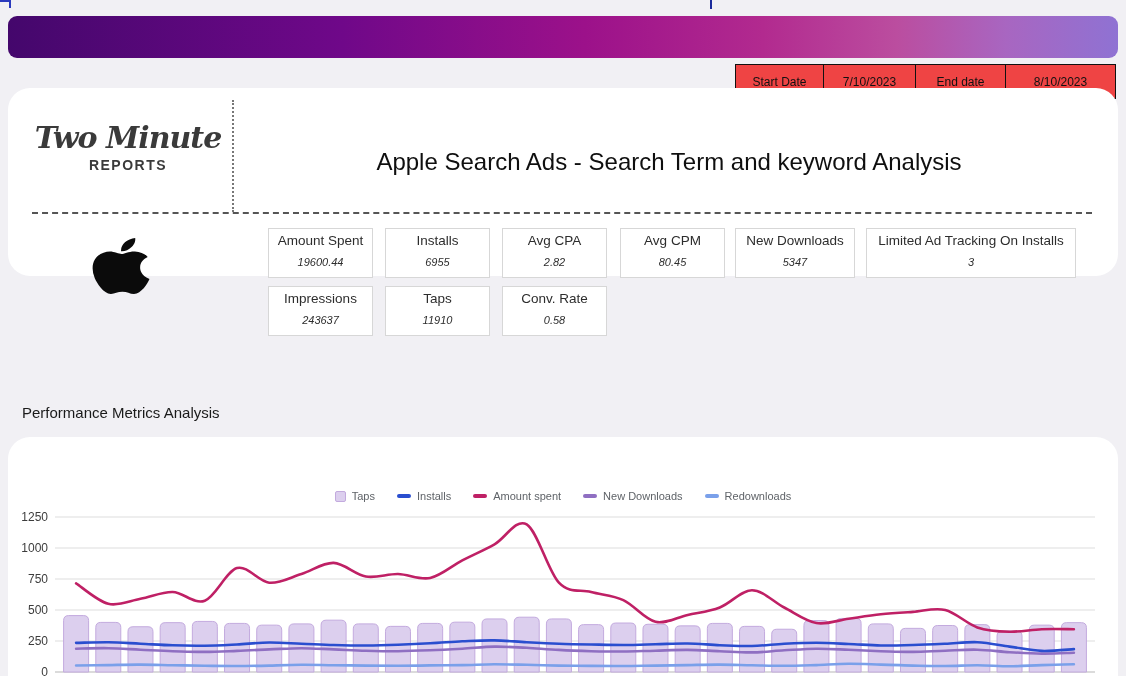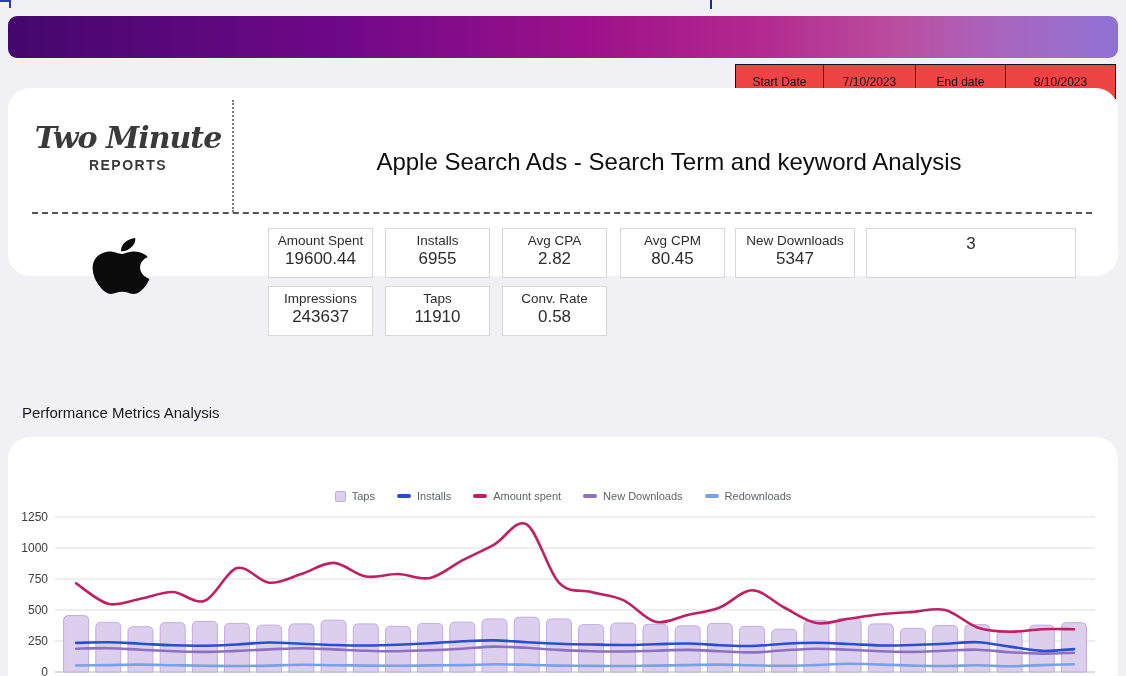--- a/index.html
+++ b/index.html
@@ -38,21 +38,21 @@
   
   .metrics-row{position:absolute;left:260px;display:flex;}
   .metrics-row.r1{top:140px}.metrics-row.r2{top:198px}
   .metric-card{box-sizing:border-box;height:50px;border:1px solid #d7d7d7;background:#fff;
     text-align:center;padding-top:4px;overflow:hidden;}
   .c1,.c2,.c3,.c4{width:105px;margin-right:12px}
   .c3{margin-right:13px}.c4{margin-right:10px}
   .c5{width:120px;margin-right:11px}
   .c6{width:210px;margin-right:0}
   .metric-label{font-size:13.5px;color:#2d2d2d;white-space:nowrap;}
-  .metric-value{font-size:17px;color:#2d2d2d;margin-top:1px;}
+  .metric-value{font-size:11px;color:#2d2d2d;margin-top:8px;font-style:italic;}
   
   .section-title{position:absolute;left:22px;top:404px;font-size:15px;color:#1a1a1a;}
   .chart-card{position:absolute;left:8px;top:437px;width:1110px;height:239px;
     background:#fff;border-radius:22px 22px 0 0;}
   .legend{position:absolute;left:0;top:53px;width:100%;display:flex;justify-content:center;
     gap:22px;align-items:center;}
   .legend-item{display:flex;align-items:center;gap:6px;font-size:11px;color:#5f6368;}
   .swatch-bar{width:11px;height:11px;border-radius:2px;border:1px solid transparent;box-sizing:border-box;}
   .swatch-line{width:14px;height:4px;border-radius:2px;}
   #chart-svg{position:absolute;left:0;top:508px;}
@@ -99,20 +99,21 @@
     </div>
     <div class="metric-card c4">
       <div class="metric-label">Avg CPM</div>
       <div class="metric-value">80.45</div>
     </div>
     <div class="metric-card c5">
       <div class="metric-label">New Downloads</div>
       <div class="metric-value">5347</div>
     </div>
     <div class="metric-card c6">
+      <div class="metric-label">Limited Ad Tracking On Installs</div>
       <div class="metric-value">3</div>
     </div>
   </div>
 
   <div class="metrics-row r2">
     <div class="metric-card c1">
       <div class="metric-label">Impressions</div>
       <div class="metric-value">243637</div>
     </div>
     <div class="metric-card c2">

